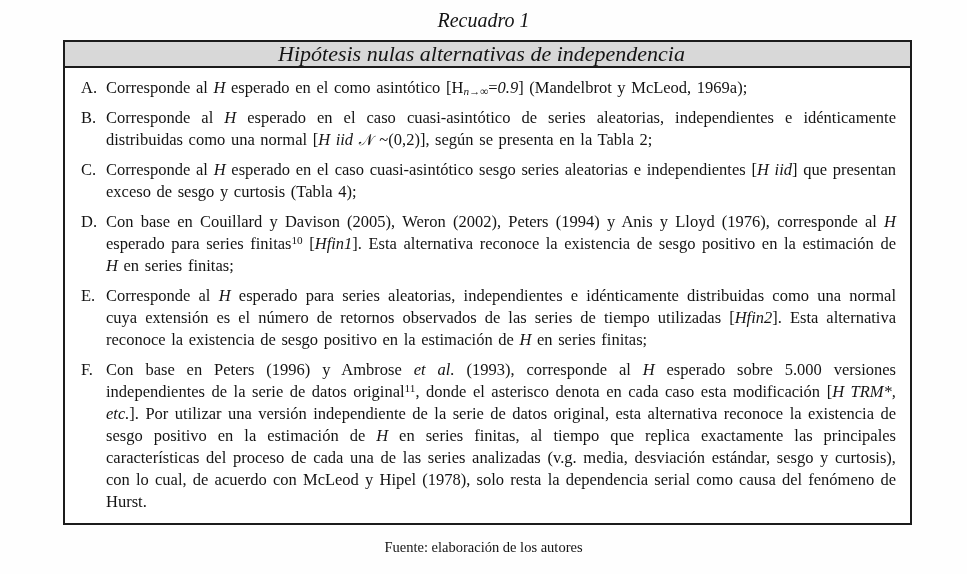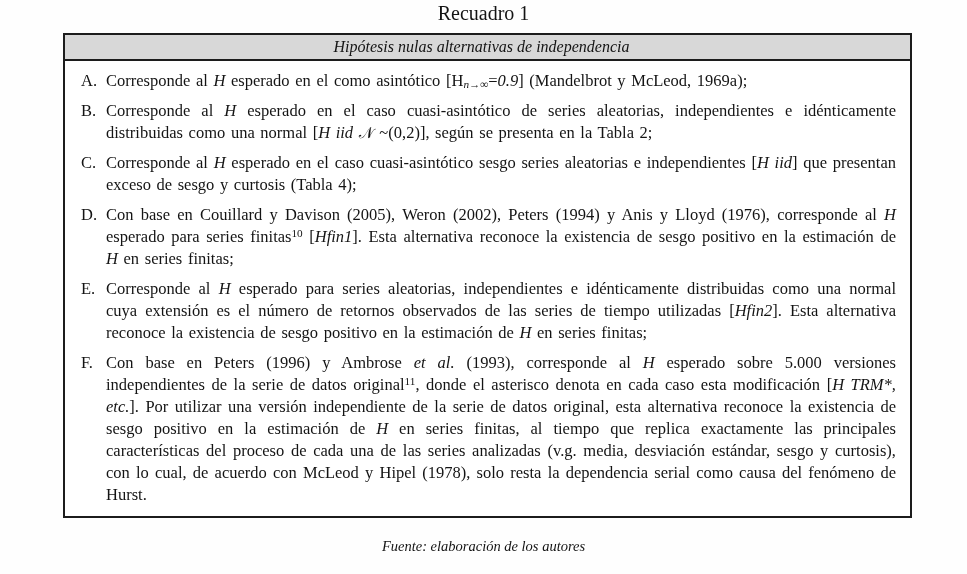--- a/index.html
+++ b/index.html
@@ -13,35 +13,37 @@
   .page {
     position: relative;
     width: 967px;
     height: 574px;
     background: var(--page-bg);
     color: var(--text);
     font-family: "Liberation Serif", serif;
     overflow: hidden;
   }
   .heading {
+    padding-top: 7px;
     text-align: center;
+    font-style: italic;
     font-size: 20px;
     line-height: 26px;
   }
   .box {
     margin: 7px 55px 0 63px;
     border: 2px solid var(--border);
     background: #fff;
   }
   .box-title {
     background: var(--title-bar-bg);
     border-bottom: 2px solid var(--border);
     text-align: center;
     font-style: italic;
-    font-size: 16px;
+    font-size: 22px;
     line-height: 21px;
     padding: 1px 12px 2px 0;
   }
   .content {
     list-style: none;
     padding: 9px 14px 10px 16px;
   }
   .item {
     display: flex;
     margin-bottom: 8px;
@@ -65,25 +67,24 @@
     line-height: 0;
   }
   .s-sub {
     font-size: 68%;
     vertical-align: -0.22em;
     line-height: 0;
   }
   .s-i.s-sub, .s-i.s-sup { font-style: italic; }
   .s-script { font-family: "DejaVu Sans", "DejaVu Serif", serif; font-size: 95%; }
   .footer {
-    margin-top: 19px;
+    margin-top: 13px;
     text-align: center;
     font-size: 14.5px;
     line-height: 18px;
-    font-style: italic;
   }
 </style>
 </head>
 <body>
 
 <div class="page">
   <div class="heading">Recuadro 1</div>
 
   <div class="box">
     <div class="box-title">Hipótesis nulas alternativas de independencia</div>

